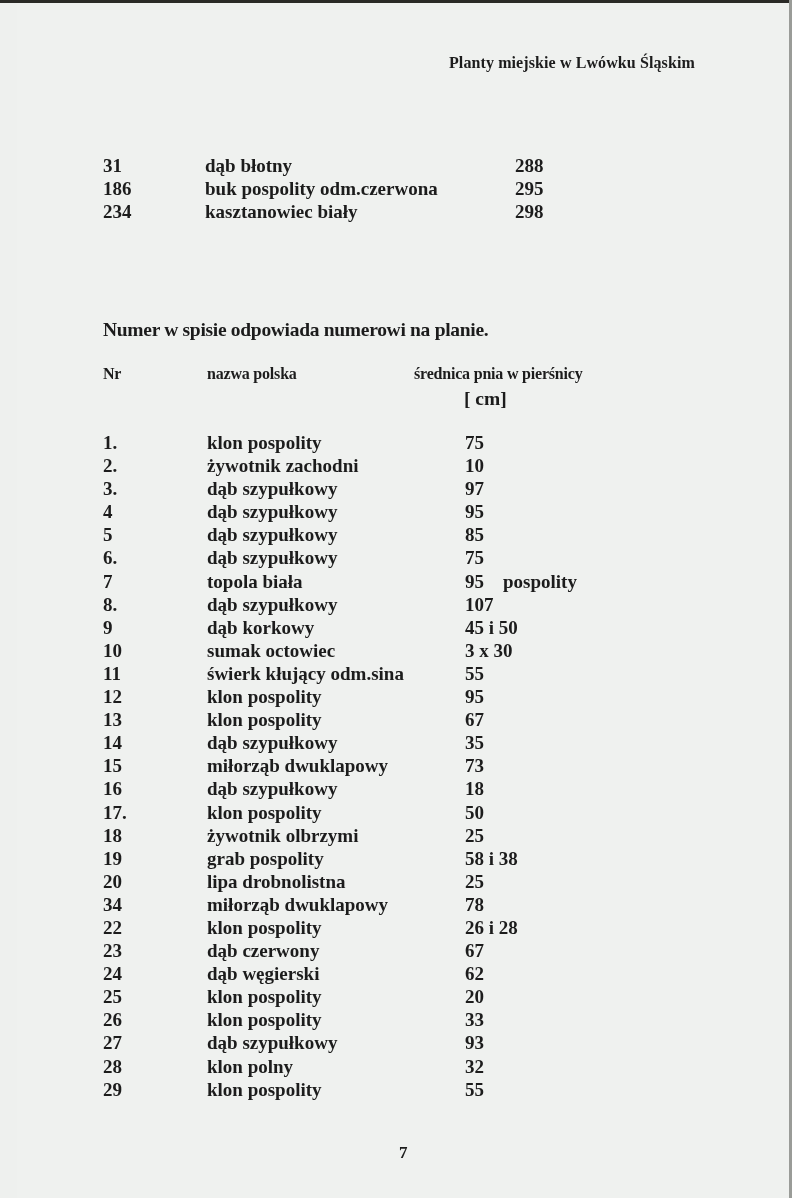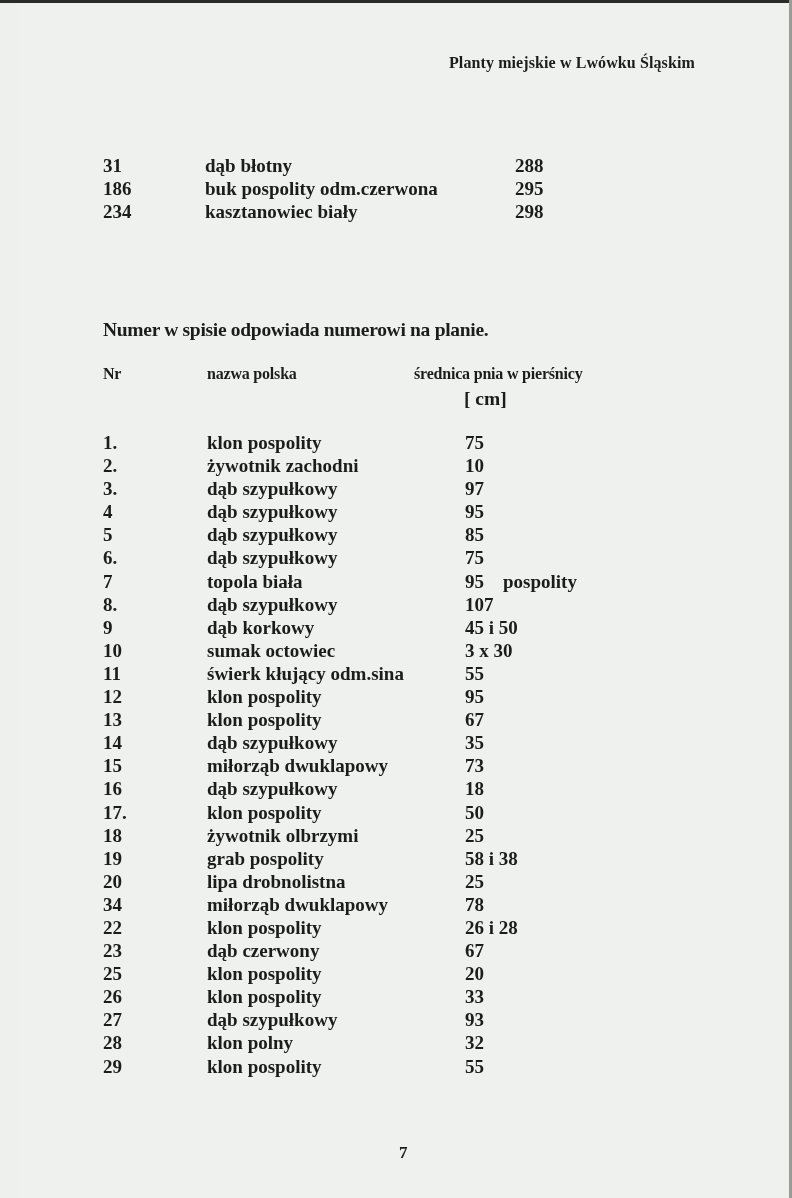--- a/index.html
+++ b/index.html
@@ -208,20 +208,26 @@
         <span class="val">26 i 28</span>
         <span class="remark"></span>
       </div>
       <div class="row">
         <span class="nr">23</span>
         <span class="name">dąb czerwony</span>
         <span class="val">67</span>
         <span class="remark"></span>
       </div>
       <div class="row">
+        <span class="nr">24</span>
+        <span class="name">dąb węgierski</span>
+        <span class="val">62</span>
+        <span class="remark"></span>
+      </div>
+      <div class="row">
         <span class="nr">25</span>
         <span class="name">klon pospolity</span>
         <span class="val">20</span>
         <span class="remark"></span>
       </div>
       <div class="row">
         <span class="nr">26</span>
         <span class="name">klon pospolity</span>
         <span class="val">33</span>
         <span class="remark"></span>

